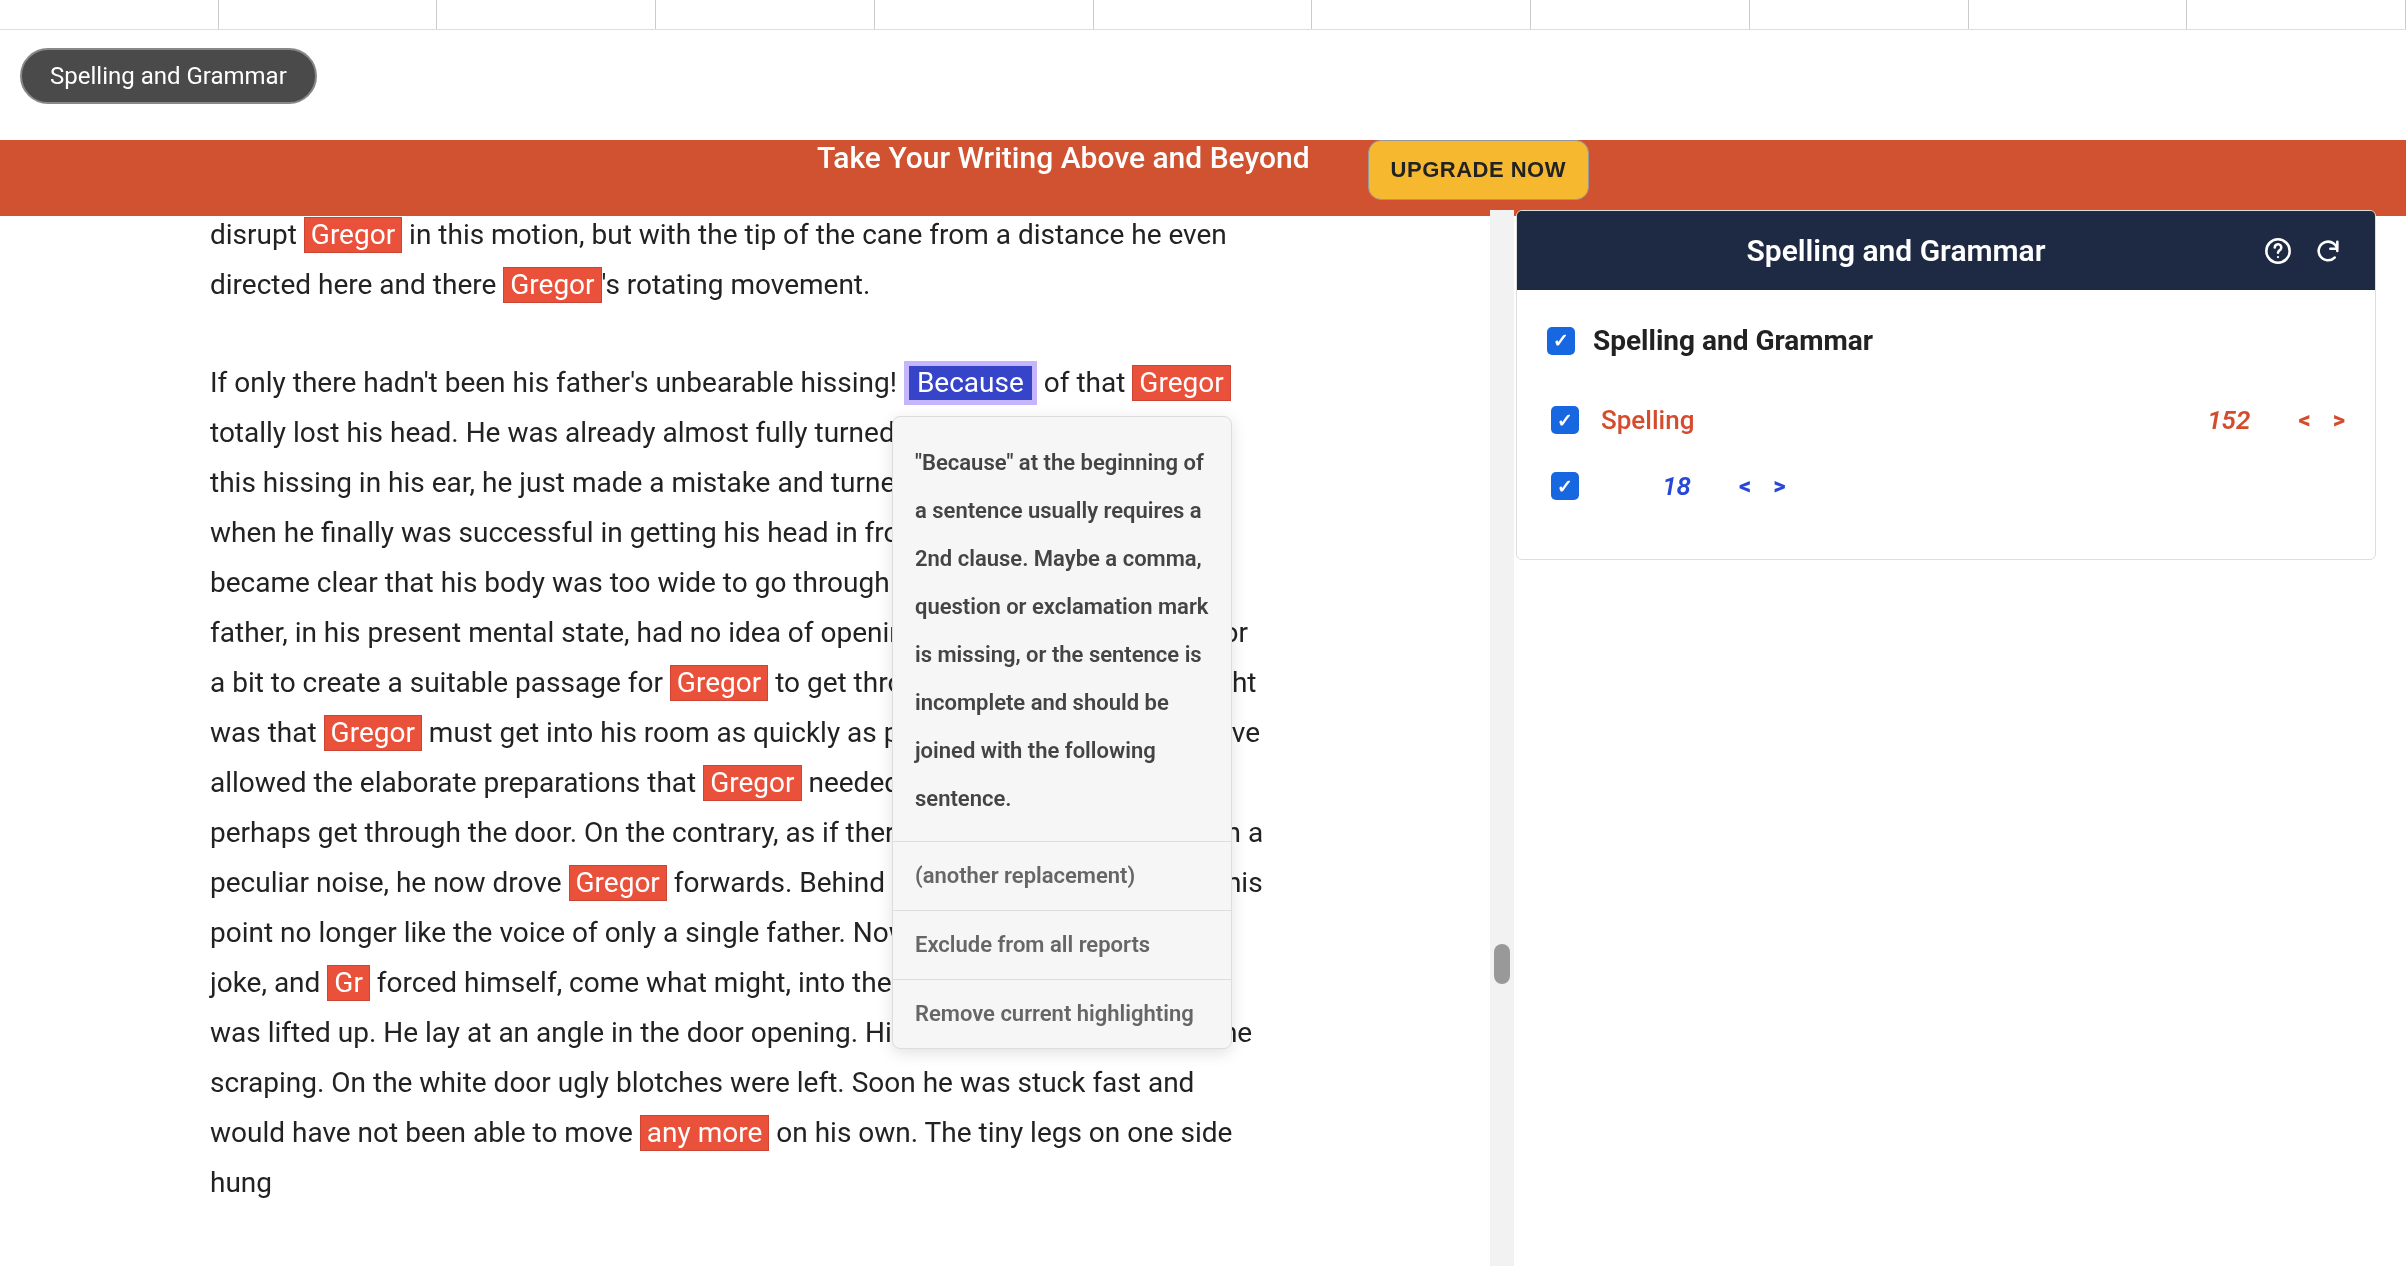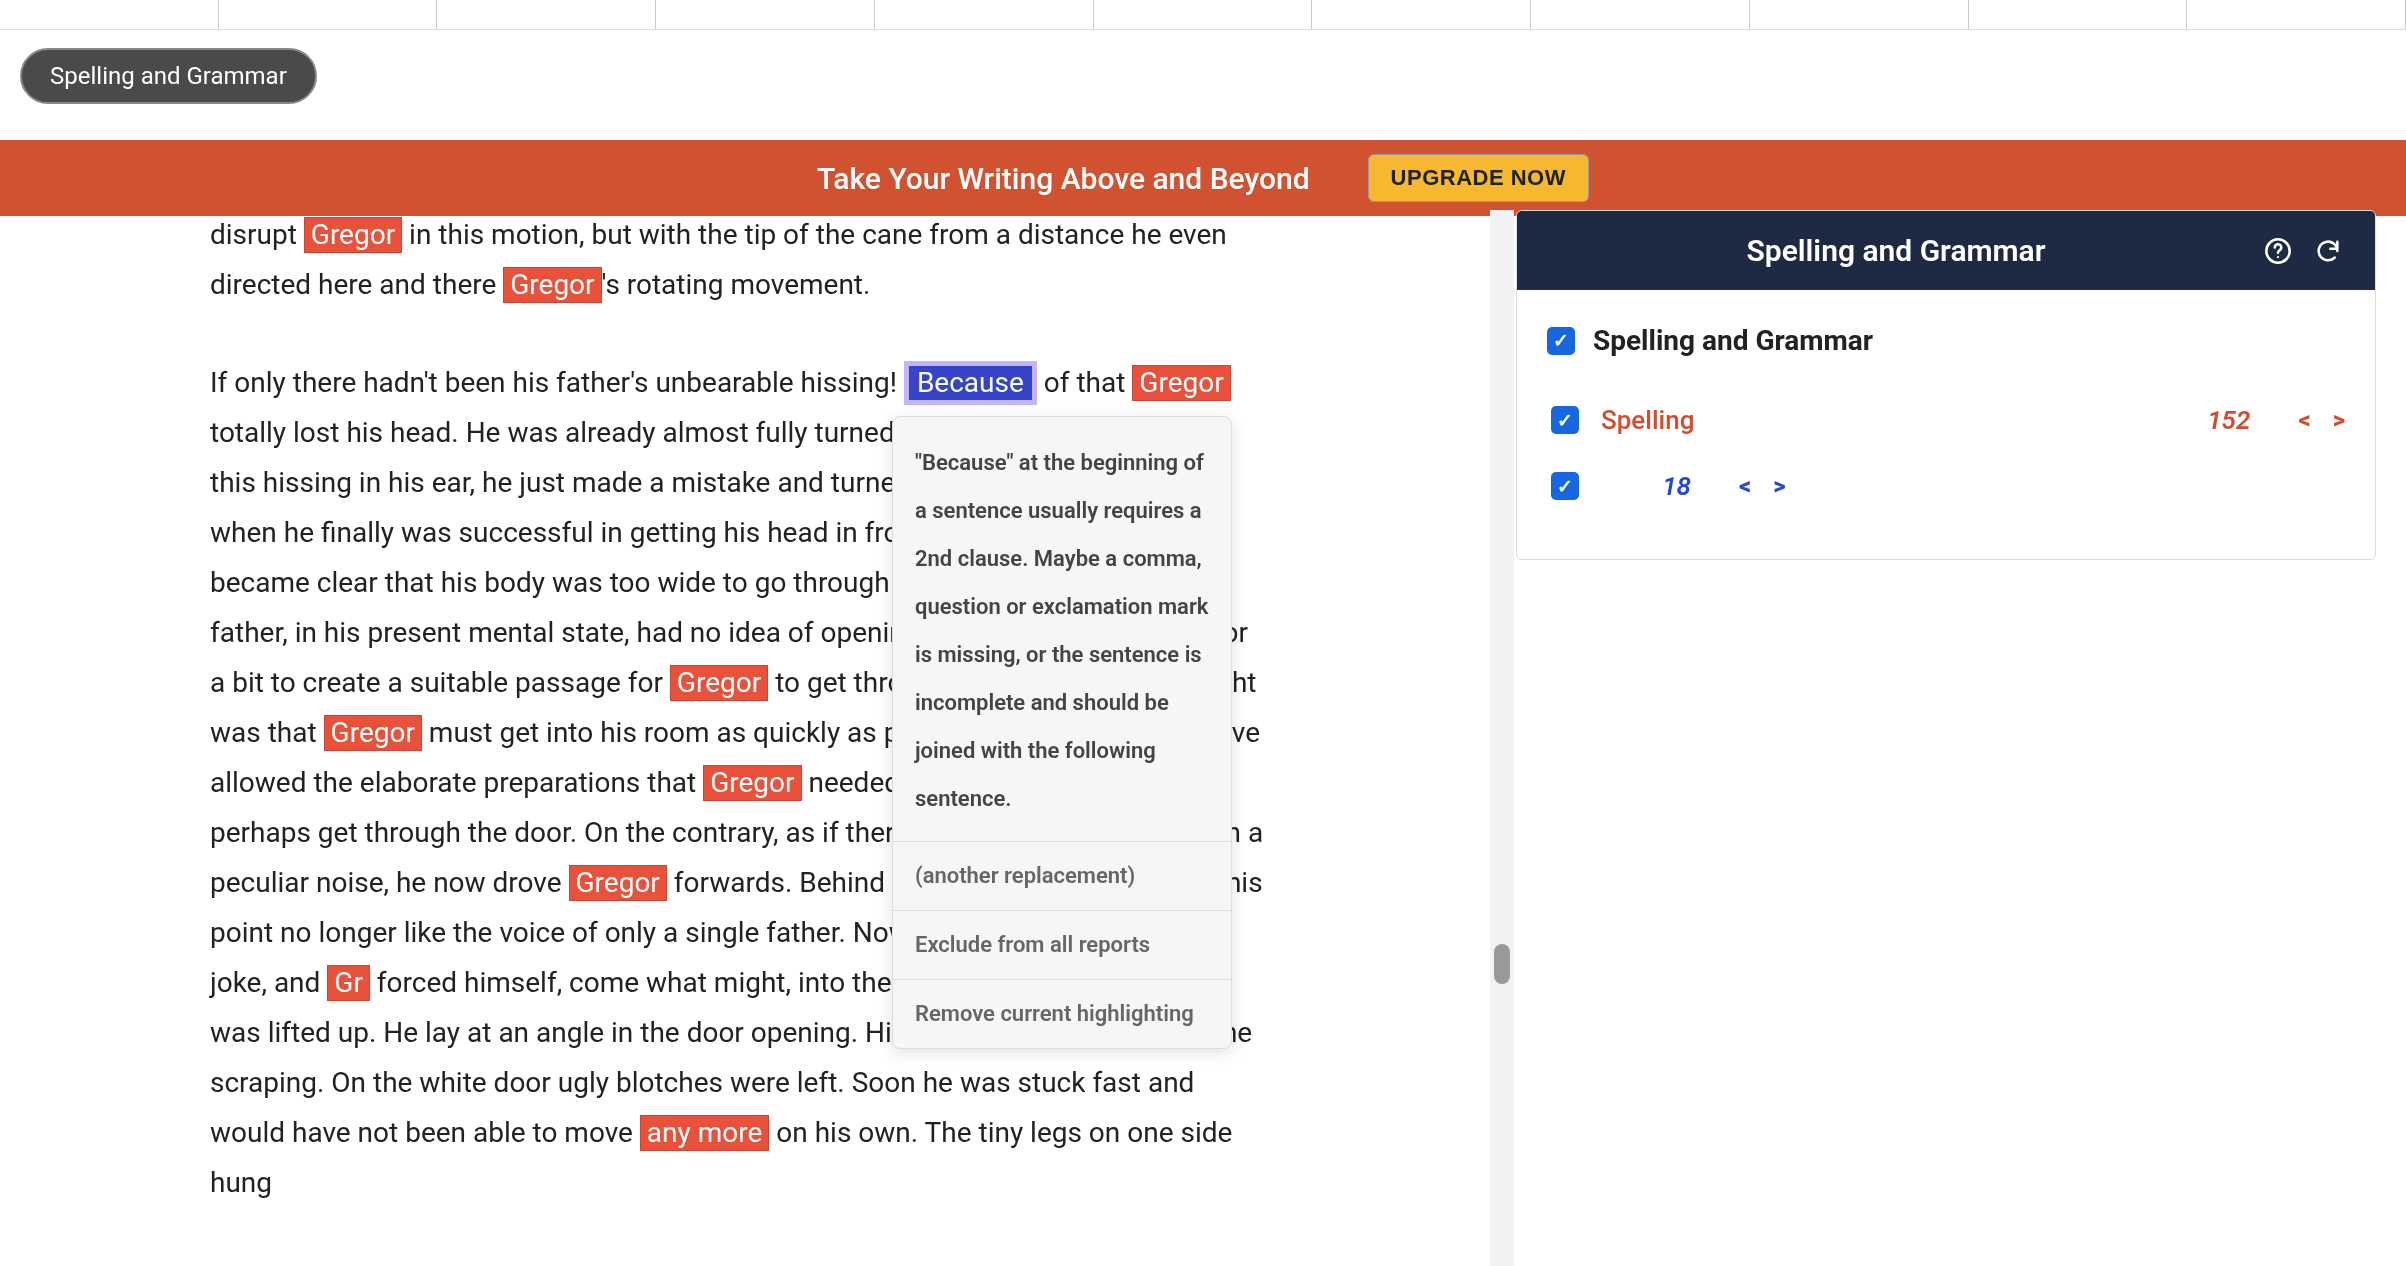--- a/index.html
+++ b/index.html
@@ -36,35 +36,35 @@
     border: 2px solid #888;
   }
   .banner {
     position: absolute;
     top: 140px;
     left: 0;
     right: 0;
     height: 76px;
     background: #d05230;
     display: flex;
-    align-items: center;
+    align-items: flex-start;
     justify-content: center;
     gap: 58px;
   }
   .banner-text {
     color: #fff;
     font-size: 30px;
     font-weight: 500;
   }
   .upgrade-btn {
     background: #f5b82e;
     color: #222;
     border: 1px solid #999;
-    border-radius: 6px;
-    padding: 10px 22px;
+    border-radius: 13px;
+    padding: 16px 22px;
     font-size: 22px;
     font-weight: 600;
     letter-spacing: 0.5px;
     cursor: pointer;
   }
   .main {
     position: absolute;
     top: 210px;
     left: 0;
     right: 0;

